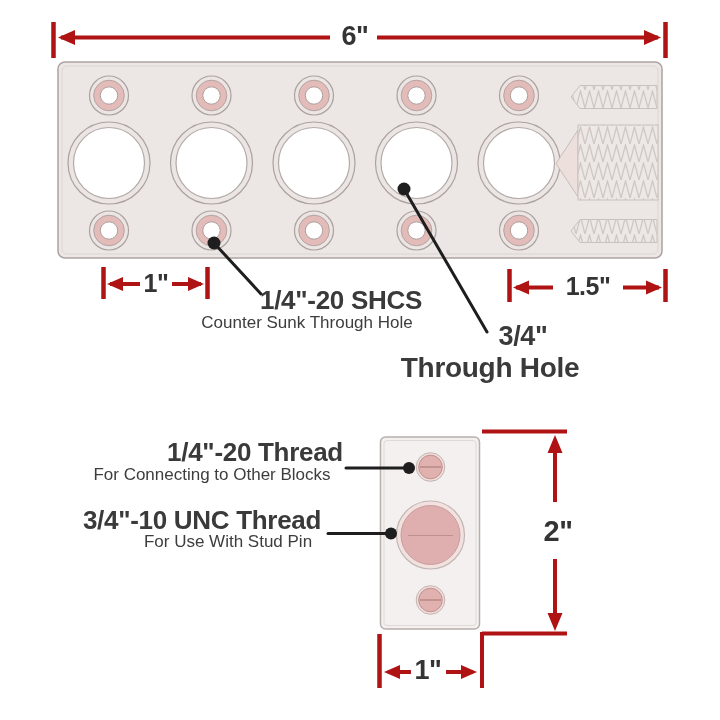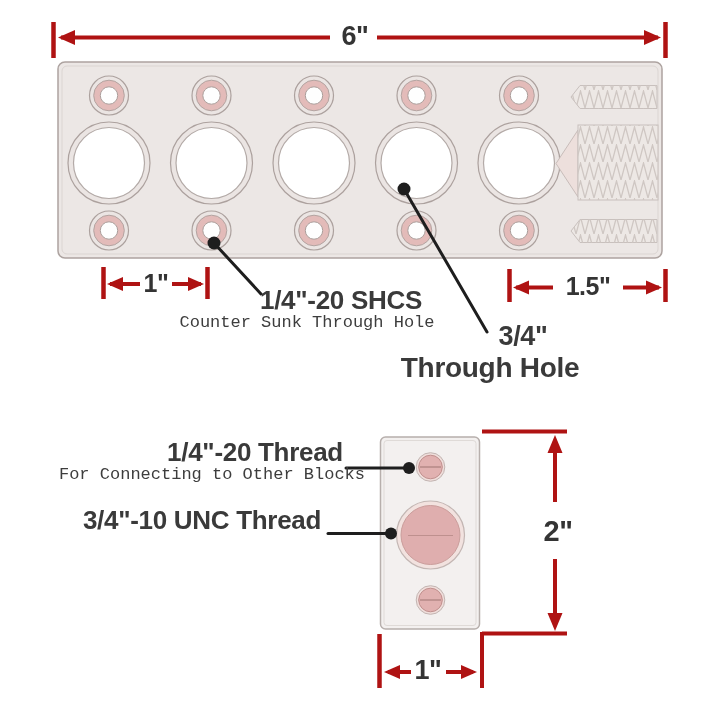--- a/index.html
+++ b/index.html
@@ -7,21 +7,21 @@
     position:relative;width:720px;height:720px;background:#ffffff;overflow:hidden;
     font-family:"Liberation Sans","DejaVu Sans",sans-serif;
   }
   #stage svg{position:absolute;left:0;top:0;}
   .lbl{
     position:absolute;transform:translate(-50%,-50%);
     white-space:nowrap;color:#3a3a3a;text-align:center;line-height:1.05;
   }
   .lbl.bold{font-weight:700;letter-spacing:-0.3px;}
   .lbl.dim{font-weight:700;color:#343434;letter-spacing:-0.5px;}
-  .lbl.sub{font-weight:400;color:#3d3d3d;font-family:Liberation Mono, monospace;}
+  .lbl.sub{font-weight:400;color:#3d3d3d;}
   .fs27{font-size:27px;} .fs26{font-size:26px;} .fs28{font-size:28px;margin-left:24px;}
   .fs25{font-size:25px;} .fs29{font-size:29px;} .fs17{font-size:17px;}
 </style>
 </head>
 <body>
 
 <div id="stage">
 
   <svg width="720" height="720" viewBox="0 0 720 720">
     <defs>
@@ -168,14 +168,15 @@
   <div class="lbl bold fs26" style="left:341px;top:301px;">1/4"-20 SHCS</div>
   <div class="lbl sub fs17" style="left:307px;top:323px;">Counter Sunk Through Hole</div>
 
   <div class="lbl bold fs27" style="left:523px;top:336px;">3/4"</div>
   <div class="lbl bold fs28" style="left:466px;top:368px;">Through Hole</div>
 
   <div class="lbl bold fs26" style="left:255px;top:453px;">1/4"-20 Thread</div>
   <div class="lbl sub fs17" style="left:212px;top:475px;">For Connecting to Other Blocks</div>
 
   <div class="lbl bold fs26" style="left:202px;top:521px;">3/4"-10 UNC Thread</div>
+  <div class="lbl sub fs17" style="left:228px;top:542px;">For Use With Stud Pin</div>
 
 </div>
 
 </body></html>

